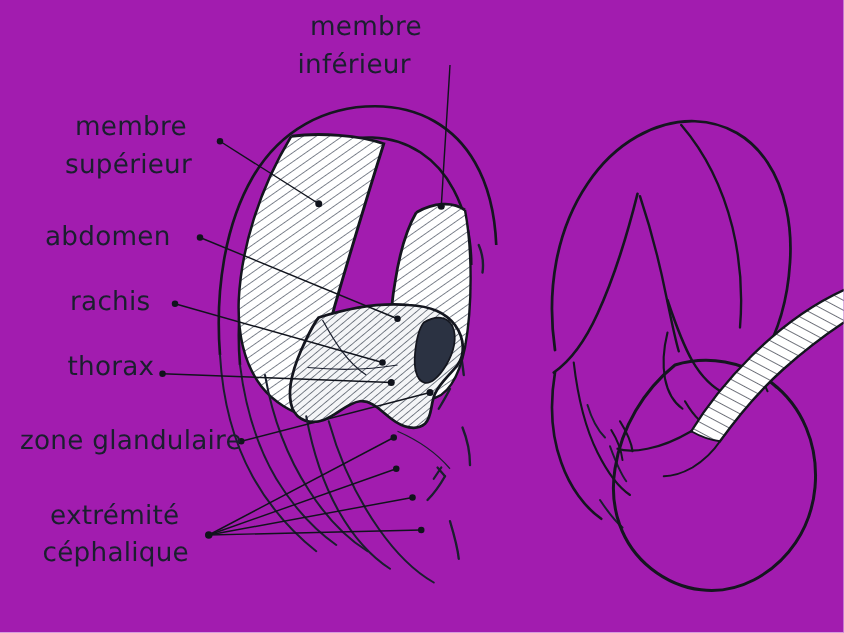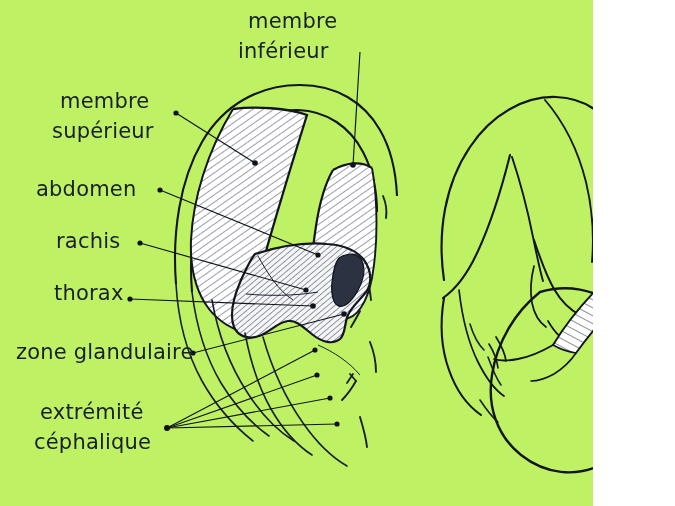--- a/index.html
+++ b/index.html
@@ -6,23 +6,23 @@
   html, body {
     margin: 0;
     padding: 0;
     background: #ffffff;
   }
   body {
     font-family: "DejaVu Sans", sans-serif;
   }
   #figure-root {
     position: relative;
-    width: 593px;
+    width: 675px;
     height: 506px;
-    background: #bef264;
+    background: #a21caf;
     overflow: hidden;
   }
   #figure-svg {
     position: absolute;
     left: 0;
     top: 0;
     width: 675px;
     height: 506px;
     display: block;
   }

